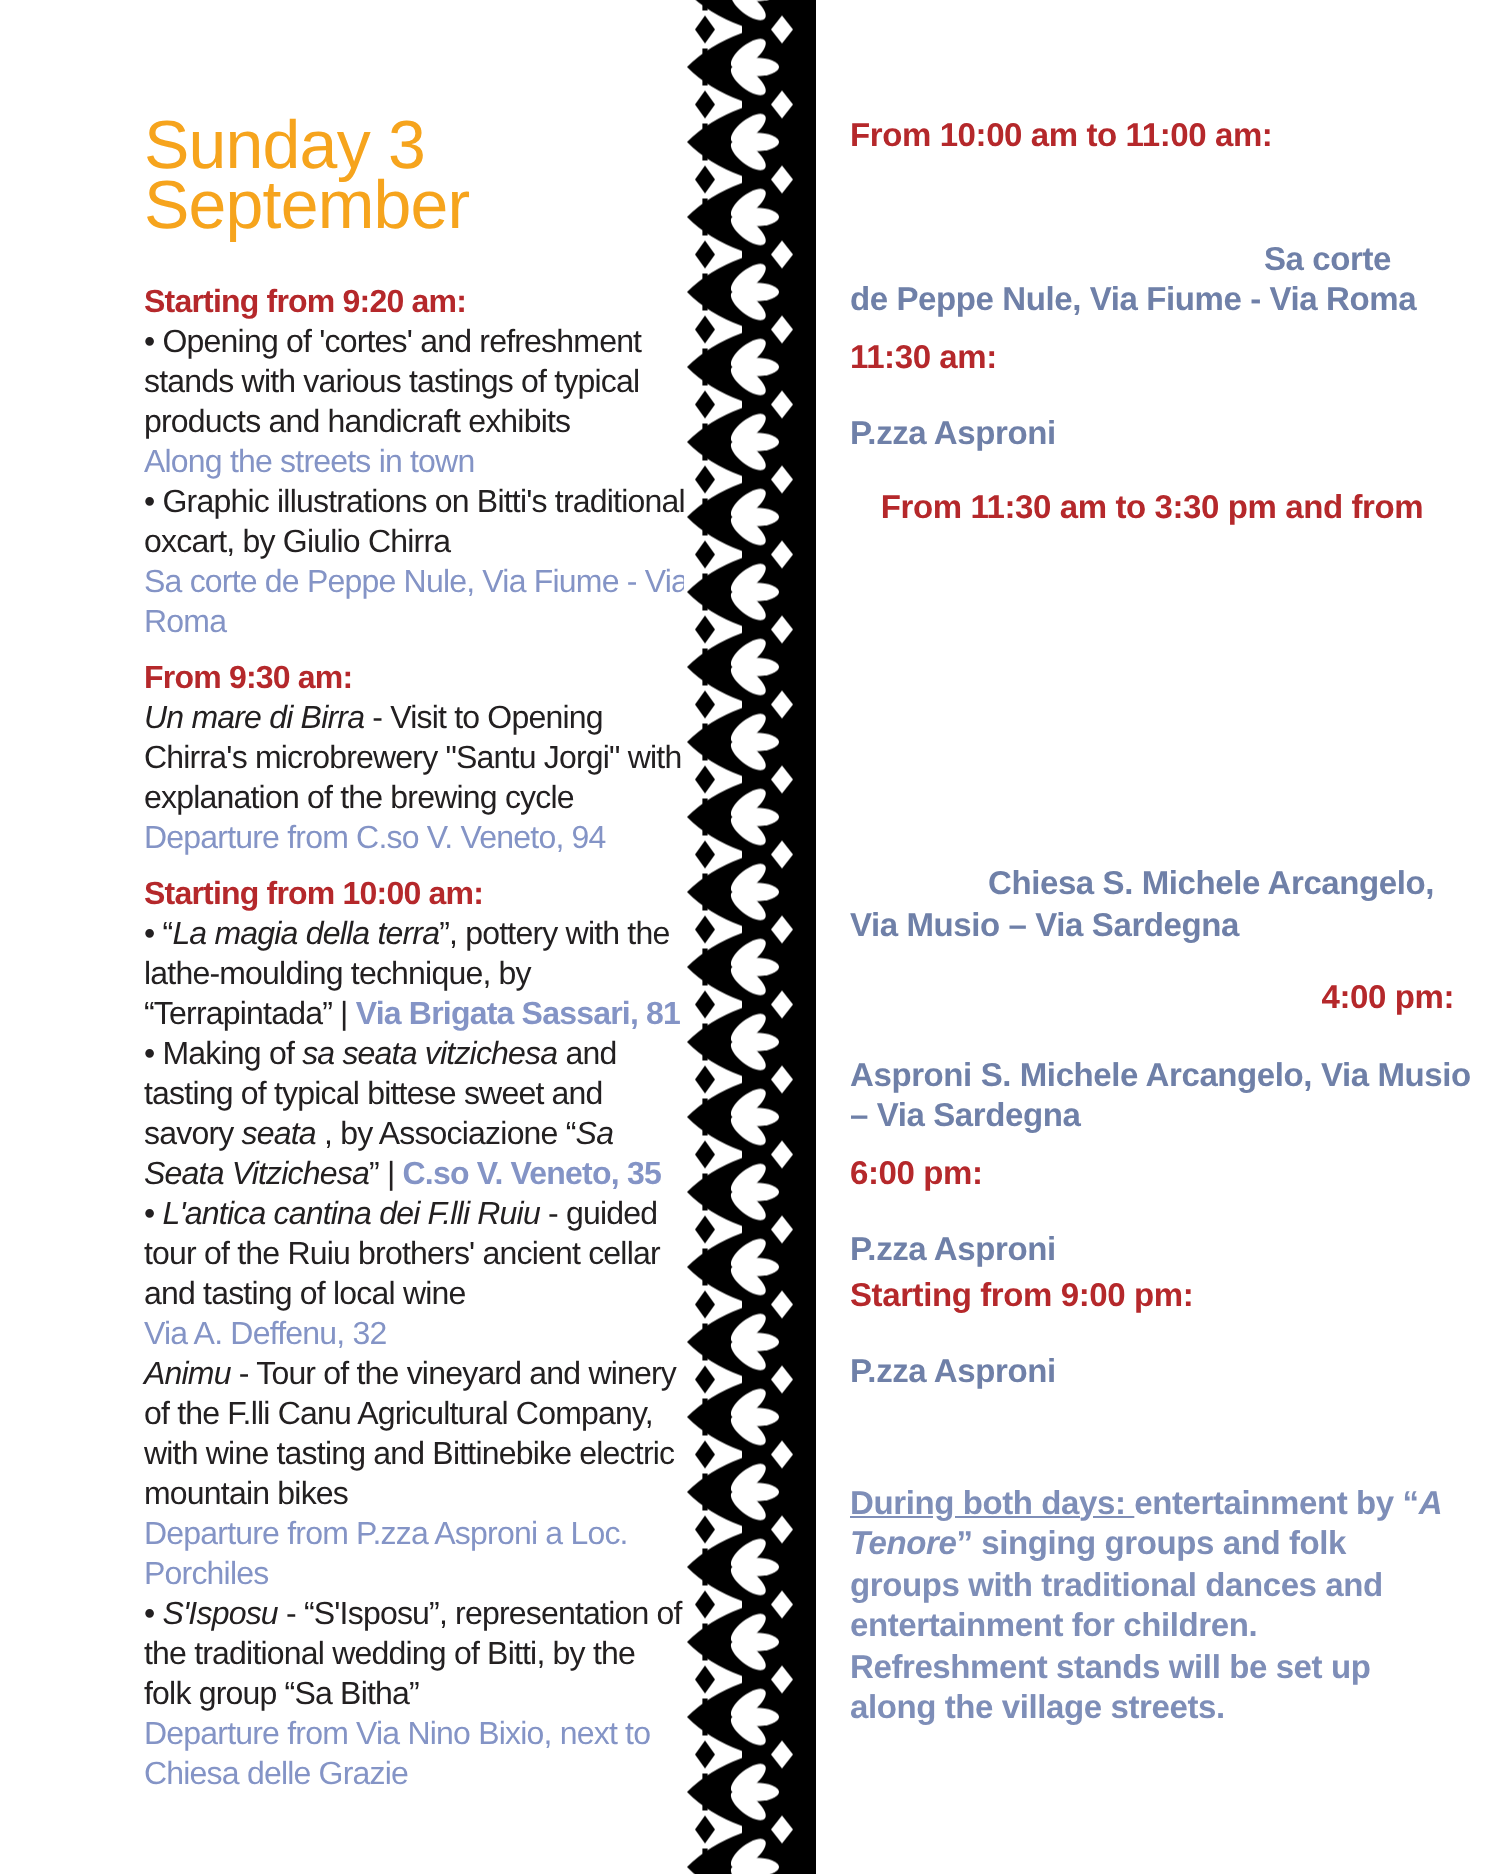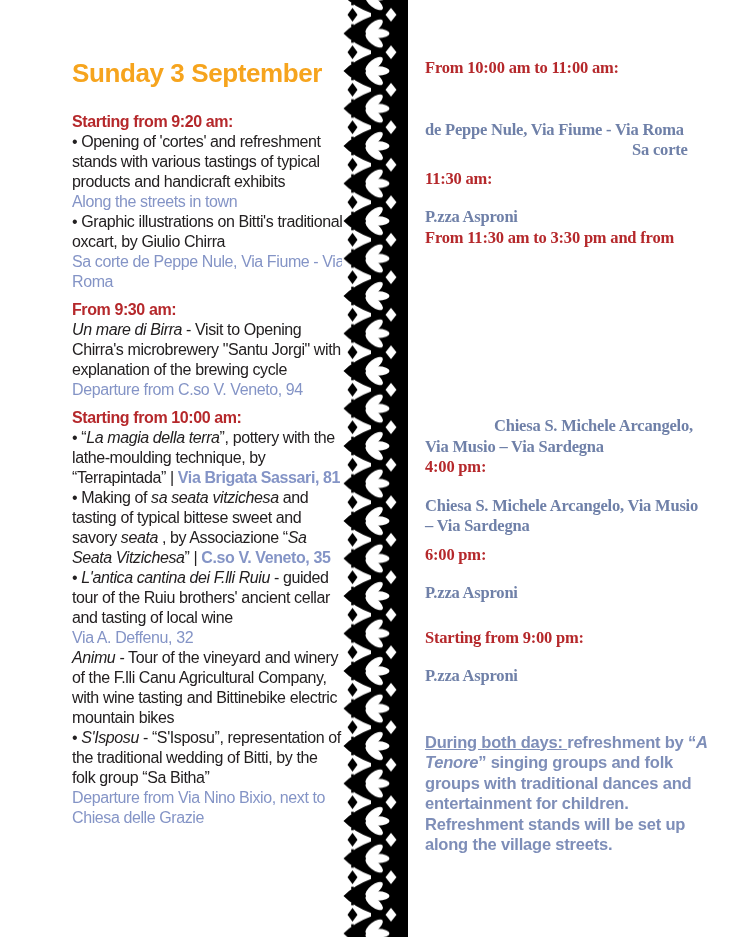--- a/index.html
+++ b/index.html
@@ -6,40 +6,40 @@
   .page{
     position:relative;width:750px;height:937px;background:var(--background,#fff);
     font-family:"Liberation Sans",sans-serif;overflow:hidden;
   }
   
   .left-col{
     position:absolute;left:72px;top:58px;width:272px;
     font-size:16px;line-height:20px;letter-spacing:-0.4px;color:var(--body_text,#232021);
   }
   .title{
-    font-size:26px;line-height:30px;font-weight:700;margin:0 0 24px 0;
+    font-size:34px;line-height:30px;font-weight:400;margin:0 0 24px 0;
     color:var(--title_orange,#F6A41D);letter-spacing:-0.4px;
   }
   .time{color:var(--time_red,#B5282B);font-weight:700;margin-top:8px;}
   .para{margin:0;}
   .loc{color:var(--location_blue_left,#8494C6);font-weight:400;}
   .seg-i{font-style:italic;}
   .seg-b{font-weight:700;text-decoration:underline;}
   .seg-loc{color:var(--location_blue_left,#8494C6);font-weight:700;}
   
   .border-strip{position:absolute;left:342px;top:0;}
   
   .right-col{
     position:absolute;left:425px;top:58px;width:302px;
     font-size:16.5px;line-height:20.5px;letter-spacing:-0.2px;font-weight:700;
   }
   .rblock{margin:0;}
   .red{color:var(--time_red,#B5282B);}
   .blue{color:var(--location_blue_right,#6F80A8);}
-  .line{white-space:nowrap;font-family:Liberation Serif, serif;}
+  .line{white-space:nowrap;}
   .spacer{width:100%;}
   .note{color:var(--note_blue,#7E8EB8);font-weight:700;}
 </style>
 </head>
 <body>
 
 <div class="page">
 
   <div class="left-col">
     <h1 class="title">Sunday 3 September</h1>
@@ -51,20 +51,21 @@
         <div class="loc">Sa corte de Peppe Nule, Via Fiume - Via Roma</div>
         <div class="time">From 9:30 am:</div>
         <div class="para"><span class="seg-i">Un mare di Birra</span><span class="seg-n"> - Visit to Opening Chirra's microbrewery "Santu Jorgi" with explanation of the brewing cycle</span></div>
         <div class="loc">Departure from C.so V. Veneto, 94</div>
         <div class="time">Starting from 10:00 am:</div>
         <div class="para"><span class="seg-n">• “</span><span class="seg-i">La magia della terra</span><span class="seg-n">”, pottery with the lathe-moulding technique, by “Terrapintada” | </span><span class="seg-loc">Via Brigata Sassari, 81</span></div>
         <div class="para"><span class="seg-n">• Making of </span><span class="seg-i">sa seata vitzichesa</span><span class="seg-n"> and tasting of typical bittese sweet and savory </span><span class="seg-i">seata</span><span class="seg-n"> , by Associazione “</span><span class="seg-i">Sa Seata Vitzichesa</span><span class="seg-n">” | </span><span class="seg-loc">C.so V. Veneto, 35</span></div>
         <div class="para"><span class="seg-n">• </span><span class="seg-i">L'antica cantina dei F.lli Ruiu</span><span class="seg-n"> - guided tour of the Ruiu brothers' ancient cellar and tasting of local wine</span></div>
         <div class="loc">Via A. Deffenu, 32</div>
         <div class="para"><span class="seg-i">Animu</span><span class="seg-n"> - Tour of the vineyard and winery of the F.lli Canu Agricultural Company, with wine tasting and Bittinebike electric mountain bikes</span></div>
+        <div class="loc">Departure from P.zza Asproni a Loc. Porchiles</div>
         <div class="para"><span class="seg-n">• </span><span class="seg-i">S'Isposu</span><span class="seg-n"> - “S'Isposu”, representation of the traditional wedding of Bitti, by the folk group “Sa Bitha”</span></div>
         <div class="loc">Departure from Via Nino Bixio, next to Chiesa delle Grazie</div>
       </div>
   </div>
 
   <svg class="border-strip" width="66" height="937" viewBox="0 0 66 937" xmlns="http://www.w3.org/2000/svg">
     <defs>
       <pattern id="orn" x="0" y="14.75" width="66" height="37.5" patternUnits="userSpaceOnUse">
         <rect width="66" height="37.5" fill="#fff"></rect>
         <path d="M29,0 L66,0 L66,37.5 L29,37.5 L29,35.8 Q12,29.5 1.5,18.75 Q12,8 29,1.7 Z" fill="#000"></path>
@@ -84,58 +85,58 @@
     <rect width="66" height="937" fill="url(#orn)"></rect>
   </svg>
 
   <div class="right-col">
     <div id="right-blocks">
         <div class="rblock red">
           <div class="line">From 10:00 am to 11:00 am:</div>
         </div>
         <div class="spacer" style="height: 41px;"></div>
         <div class="rblock blue">
+          <div class="line" style="padding-left: 207px;">Sa corte</div>
           <div class="line">de Peppe Nule, Via Fiume - Via Roma</div>
-          <div class="line" style="padding-left: 207px;">Sa corte</div>
         </div>
         <div class="rblock red" style="margin-top: 8px;">
           <div class="line">11:30 am:</div>
         </div>
         <div class="spacer" style="height: 18px;"></div>
         <div class="rblock blue">
           <div class="line">P.zza Asproni</div>
         </div>
-        <div class="rblock red" style="margin-top: 0;">
+        <div class="rblock red" style="margin-top: 16px; text-align: center;">
           <div class="line">From 11:30 am to 3:30 pm and from</div>
         </div>
         <div class="spacer" style="height: 168px;"></div>
         <div class="rblock blue">
           <div class="line" style="padding-left: 69px;">Chiesa S. Michele Arcangelo,</div>
           <div class="line">Via Musio – Via Sardegna</div>
         </div>
-        <div class="rblock red" style="margin-top: 0;">
+        <div class="rblock red" style="margin-top: 16px; text-align: right;">
           <div class="line">4:00 pm:</div>
         </div>
         <div class="spacer" style="height: 18px;"></div>
         <div class="rblock blue">
-          <div class="line">Chiesa S. Michele Arcangelo, Via Musio</div>
+          <div class="line">Asproni S. Michele Arcangelo, Via Musio</div>
           <div class="line">– Via Sardegna</div>
         </div>
         <div class="rblock red" style="margin-top: 8px;">
           <div class="line">6:00 pm:</div>
         </div>
         <div class="spacer" style="height: 18px;"></div>
         <div class="rblock blue">
           <div class="line">P.zza Asproni</div>
         </div>
-        <div class="rblock red" style="margin-top: 24px;">
+        <div class="rblock red" style="margin-top: 2px;">
           <div class="line">Starting from 9:00 pm:</div>
         </div>
         <div class="spacer" style="height: 18px;"></div>
         <div class="rblock blue">
           <div class="line">P.zza Asproni</div>
         </div>
         <div class="spacer" style="height: 45px;"></div>
-        <div class="note"><span class="seg-b">During both days: </span><span class="seg-n">refreshment by “</span><span class="seg-i">A Tenore</span><span class="seg-n">” singing groups and folk groups with traditional dances and entertainment for children. Refreshment stands will be set up along the village streets.</span></div>
+        <div class="note"><span class="seg-b">During both days: </span><span class="seg-n">entertainment by “</span><span class="seg-i">A Tenore</span><span class="seg-n">” singing groups and folk groups with traditional dances and entertainment for children. Refreshment stands will be set up along the village streets.</span></div>
       </div>
   </div>
 
 </div>
 
 </body></html>

